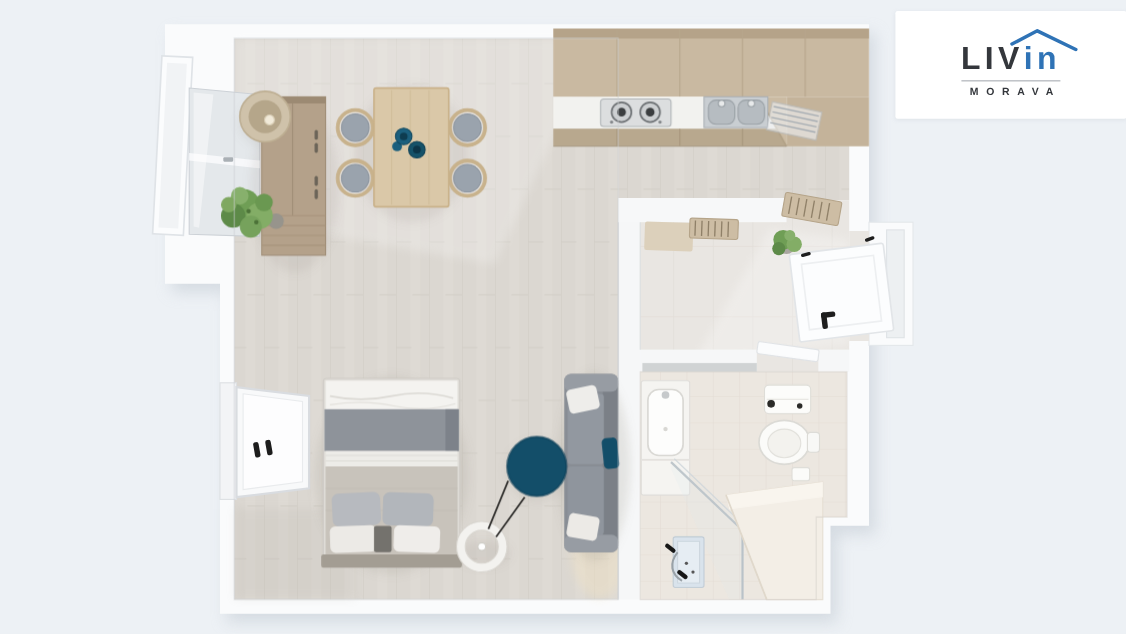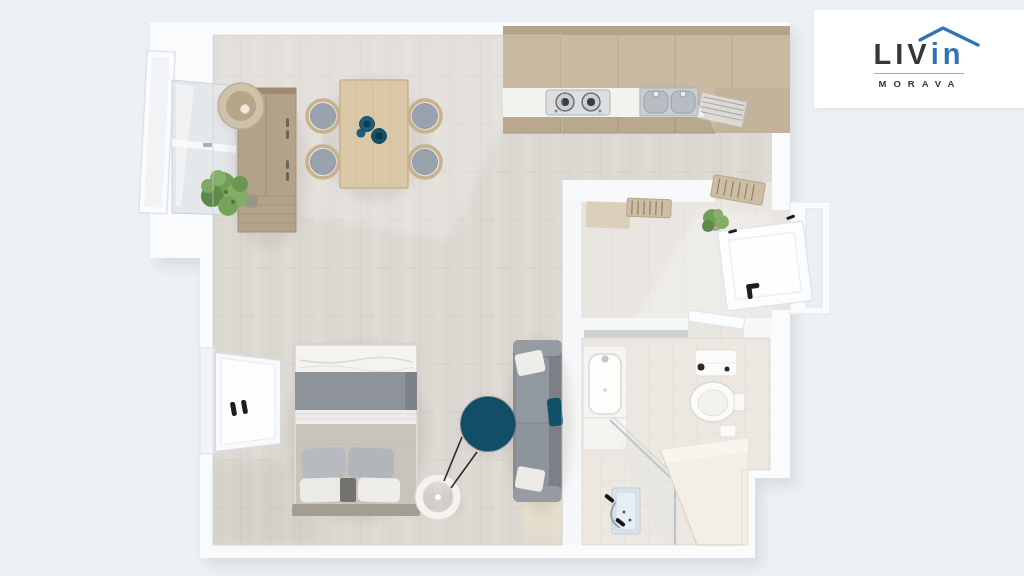--- a/index.html
+++ b/index.html
@@ -10,21 +10,21 @@
     position:relative;
   }
   #stage{position:absolute;inset:0;width:1024px;height:576px;}
   #plan-svg{position:absolute;left:0;top:0;}
   .logo-card{
     position:absolute;left:814px;top:10px;width:210px;height:98px;
     background:#ffffff;border-radius:2px;
     box-shadow:0 1px 4px rgba(140,155,170,.15);
     display:flex;align-items:center;justify-content:center;
   }
-  .logo-inner{text-align:left;position:relative;padding-top:10px;}
+  .logo-inner{text-align:right;position:relative;padding-top:10px;}
   .brand{
     font-size:29px;font-weight:700;letter-spacing:4px;
     color:#34373c;line-height:1;white-space:nowrap;
   }
   .brand-accent{color:#2f73b6;position:relative;display:inline-block;}
   .roof-icon{position:absolute;left:-13px;top:-15px;width:62px;height:22px;}
   .logo-rule{height:1px;background:#a7acb2;margin:4px 0 4px 0;}
   .logo-sub{
     font-size:9.5px;font-weight:700;letter-spacing:7px;
     color:#34373c;padding-left:5px;white-space:nowrap;

